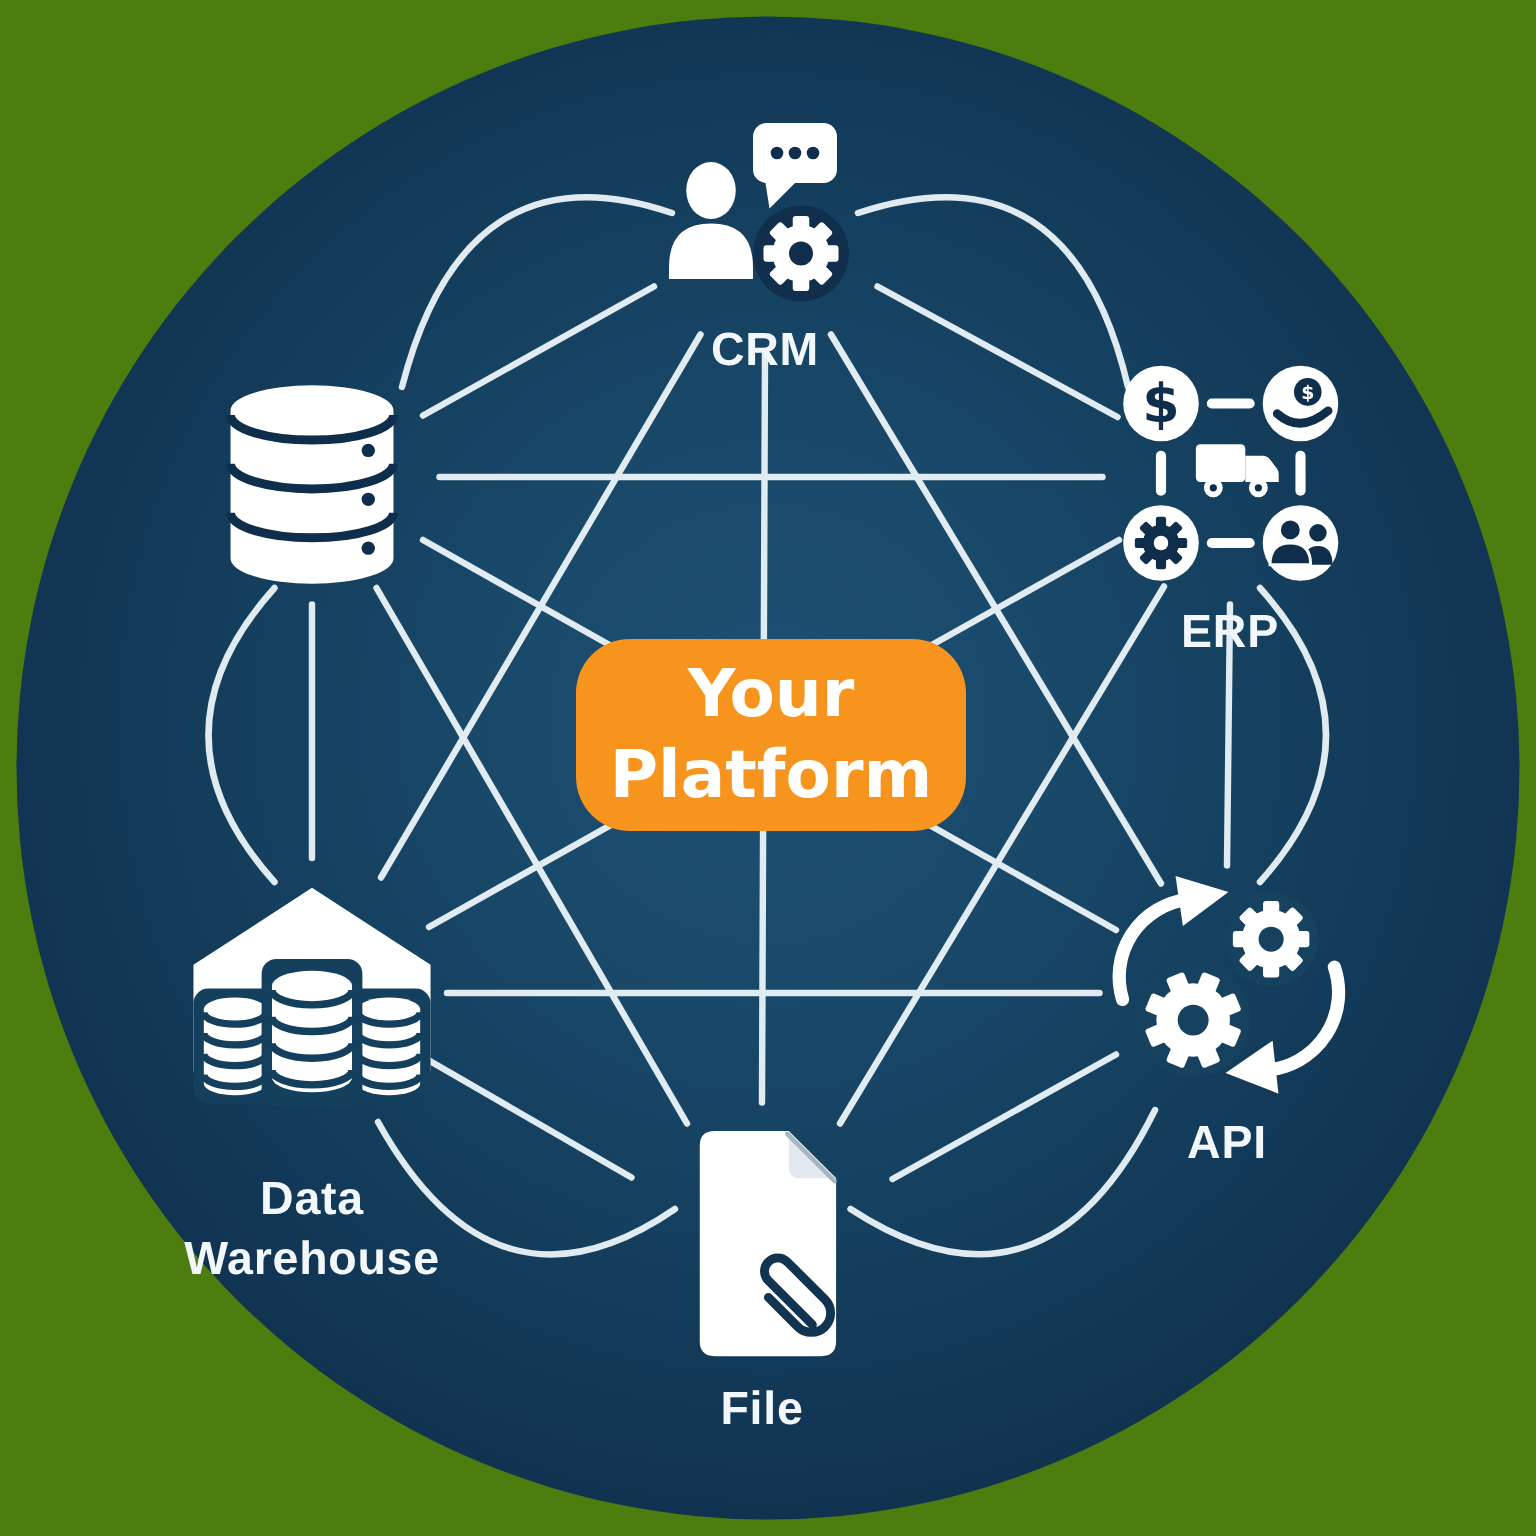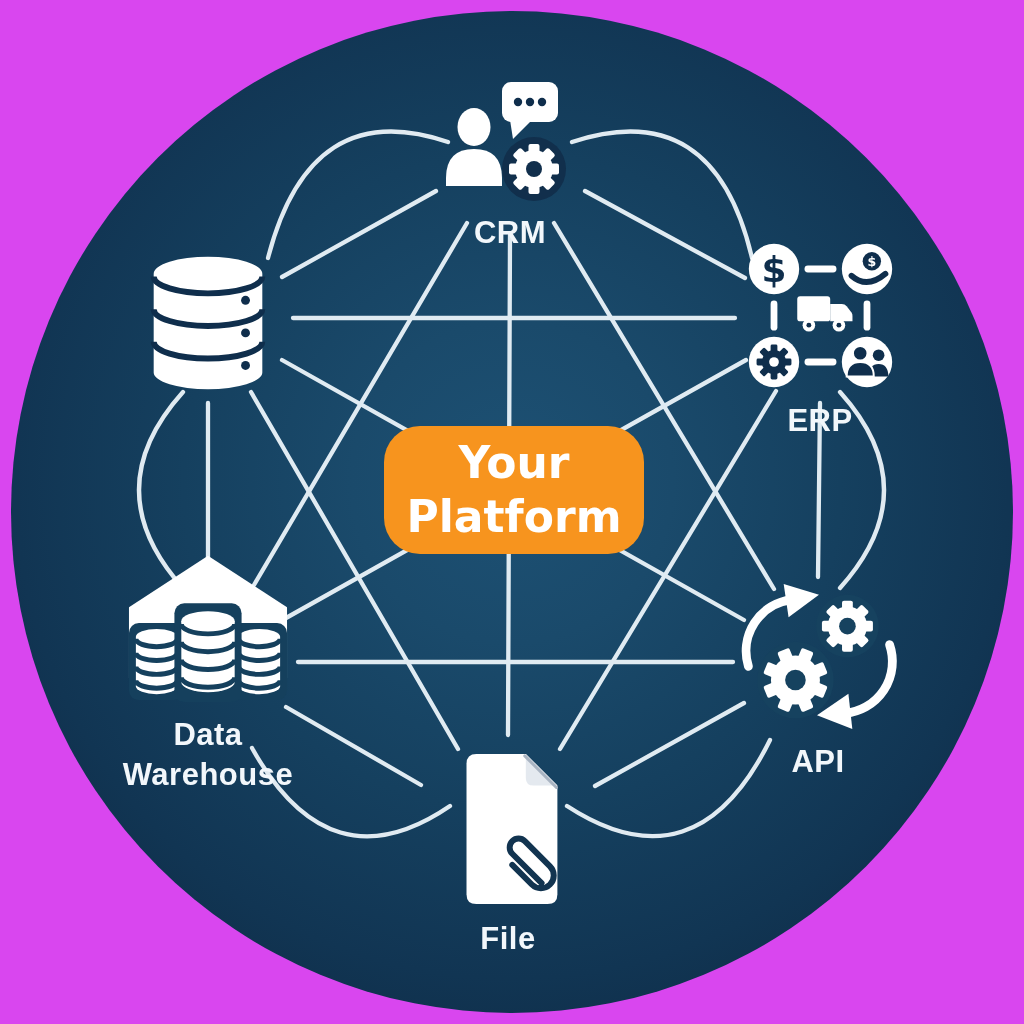--- a/index.html
+++ b/index.html
@@ -1,16 +1,16 @@
 <!DOCTYPE html>
 <html><head>
 <meta charset="utf-8">
 <style>
   html,body{margin:0;padding:0;background:#000;}
-  .stage{position:relative;width:1024px;height:1024px;background:#d946ef;overflow:hidden;
+  .stage{position:relative;width:1024px;height:1024px;background:#4d7c0f;overflow:hidden;
          font-family:"Liberation Sans",sans-serif;}
   .globe{position:absolute;left:11px;top:11px;width:1002px;height:1002px;border-radius:50%;
          background:radial-gradient(circle at 50% 47%, #1d5174 0%, #1a4a6b 22%, #15405f 45%,
                     #113553 68%, #0e2b45 86%, #0c2237 100%);}
   .mesh{position:absolute;left:0;top:0;width:1024px;height:1024px;}
   .node{position:absolute;display:flex;flex-direction:column;align-items:center;}
   .label{margin-top:8px;font-weight:700;font-size:31px;line-height:1.28;color:#f2f7fb;
          text-align:center;letter-spacing:.5px;}
   .node-warehouse .label{max-width:190px;}
   .center-box{position:absolute;left:384px;top:426px;width:260px;height:128px;border-radius:36px;
@@ -142,21 +142,21 @@
         <path d="M20,33 A55,17 0 0 0 130,33"></path>
         <path d="M20,66 A55,17 0 0 0 130,66"></path>
         <path d="M20,99 A55,17 0 0 0 130,99"></path>
       </g>
       <circle cx="113" cy="57" r="4.5" fill="#0f2e4c"></circle>
       <circle cx="113" cy="90" r="4.5" fill="#0f2e4c"></circle>
       <circle cx="113" cy="123" r="4.5" fill="#0f2e4c"></circle>
     </svg>
   </div>
 
-  <div class="node node-warehouse" style="left:108px;top:544px;width:200px;">
+  <div class="node node-warehouse" style="left:108px;top:580px;width:200px;gap:28px;">
     <svg width="180" height="163" viewBox="0 0 180 165">
       <path d="M10,64 L90,12 L170,64 L170,136 L10,136 Z" fill="#fff"></path>
       <g>
         <rect x="10" y="80" width="56" height="78" rx="10" fill="#15405d"></rect>
         <path d="M17,94 h42 v50 a21,8 0 0 1 -42,0 Z" fill="#fff"></path>
         <ellipse cx="38" cy="94" rx="21" ry="8" fill="#fff"></ellipse>
         <g stroke="#15405d" stroke-width="5" fill="none">
           <path d="M17,96 A21,8 0 0 0 59,96"></path>
           <path d="M17,110 A21,8 0 0 0 59,110"></path>
           <path d="M17,124 A21,8 0 0 0 59,124"></path>

